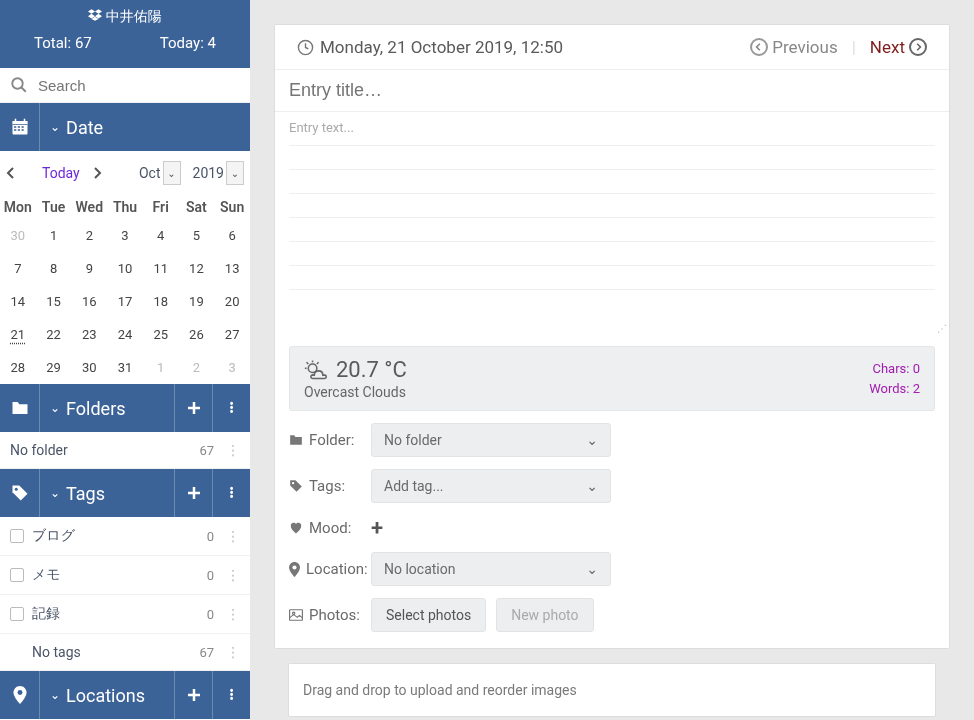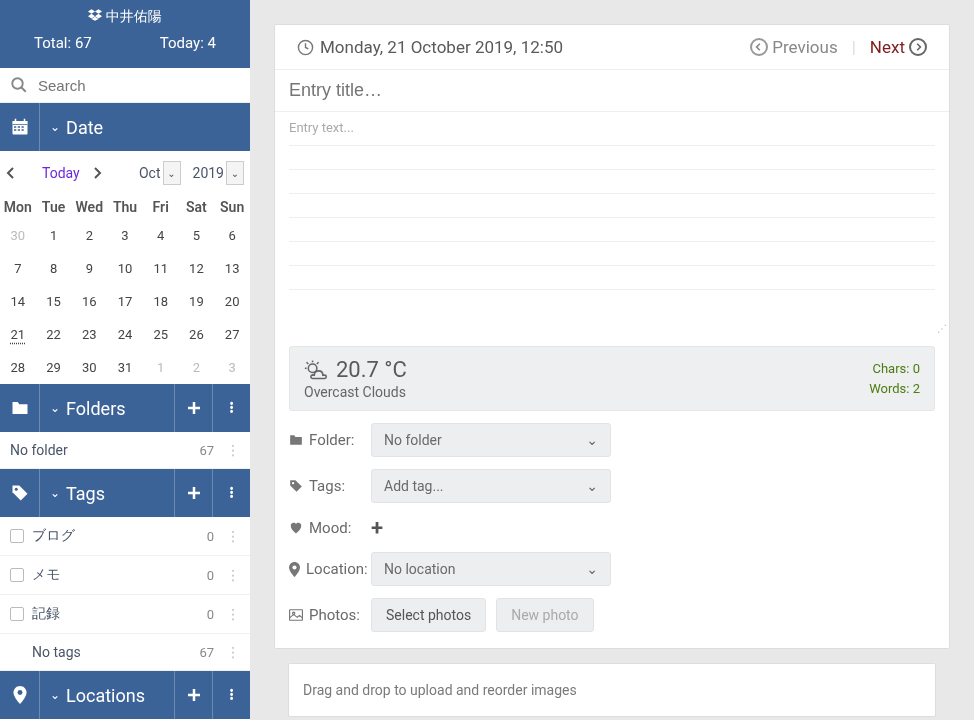--- a/index.html
+++ b/index.html
@@ -52,21 +52,21 @@
 .title-input { width: 100%; border: none; border-top: 1px solid #eee; border-bottom: 1px solid #eee; padding: 10px 14px; font-size: 18px; color: #999; outline: none; }
 .body-area { padding: 8px 14px 4px; height: 224px; position: relative; }
 .body-area .ph { color: #aaa; font-size: 13px; }
 .ruled-line { border-top: 1px solid #eee; height: 24px; }
 .resize-grip { position: absolute; right: 2px; bottom: 2px; color: #bbb; font-size: 10px; }
 
 .weather-row { background: #edeff1; border: 1px solid #e3e5e7; margin: 10px 14px 0; display: flex; align-items: center; padding: 10px 14px; border-radius: 3px; }
 .weather-left { display: flex; flex-direction: column; }
 .weather-temp { font-size: 22px; color: #5a5a5a; display:flex; align-items:center; gap:8px; }
 .weather-desc { color: #666; font-size: 14px; margin-top: 2px; }
-.weather-right { margin-left: auto; text-align: right; color: #4d7c0f; font-size: 13px; line-height: 1.5; }
+.weather-right { margin-left: auto; text-align: right; color: #a21caf; font-size: 13px; line-height: 1.5; }
 
 .meta-rows { padding: 12px 14px 16px; display: flex; flex-direction: column; gap: 12px; }
 .meta-row { display: flex; align-items: center; gap: 10px; }
 .meta-label { width: 72px; color: #6a6a6a; font-size: 15px; display:flex; align-items:center; gap:6px; }
 .sel-like { flex: 0 0 240px; background: #eceeef; border: 1px solid #e1e3e5; border-radius: 3px; padding: 8px 12px; color: #6a6a6a; display:flex; align-items:center; justify-content: space-between; cursor: pointer; }
 .btn { background: #eceeef; border: 1px solid #e1e3e5; border-radius: 3px; padding: 8px 14px; color: #555; cursor: pointer; }
 .btn.disabled { color: #aaa; cursor: default; }
 .plus-big { font-size: 22px; font-weight: 600; color: #555; cursor: pointer; }
 
 .dropzone { margin: 14px; border: 1px solid #ddd; border-radius: 2px; padding: 18px 14px; color: #7a7a7a; background:#fff; }

